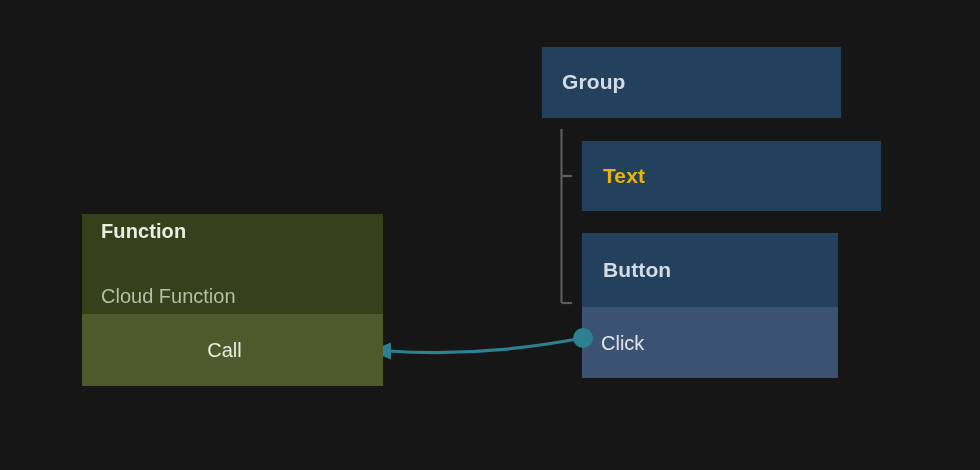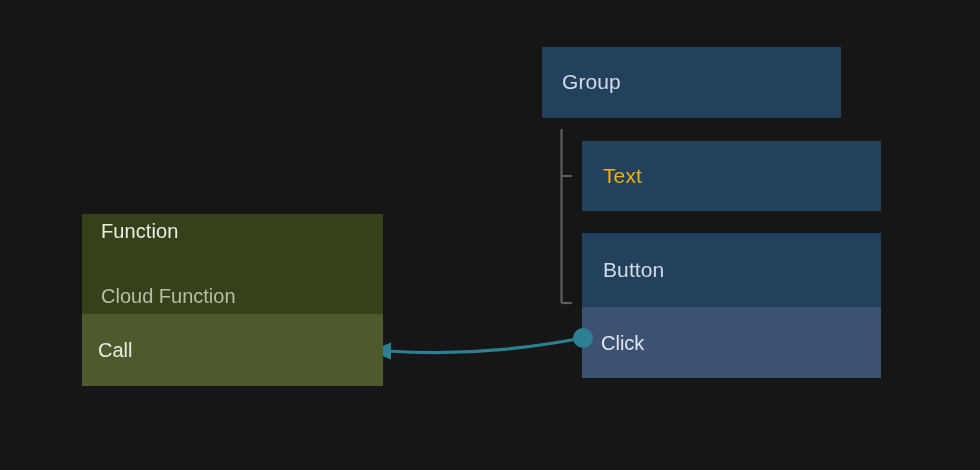--- a/index.html
+++ b/index.html
@@ -25,21 +25,21 @@
     box-sizing: border-box;
   }
   .node-header {
     position: relative;
     box-sizing: border-box;
     display: flex;
     flex-direction: column;
     justify-content: center;
   }
   .node-title {
-    font-weight: normal;
+    font-weight: bold;
     letter-spacing: 0.1px;
     line-height: 1.25;
   }
   .node-subtitle {
     line-height: 1.25;
   }
   .port-row {
     position: relative;
     box-sizing: border-box;
     display: flex;
@@ -66,22 +66,22 @@
     font-size: 20px;
   }
   #node-cleanup .node-subtitle {
     color: #b3bfa6;
     font-size: 20px;
     margin-top: 40px;
   }
   #node-cleanup .port-row {
     height: 72px;
     background: #4e5a2b;
-    padding: 0 20px 0 16px;
-    justify-content: flex-start;
+    padding: 0 20px 0 4px;
+    justify-content: center;
   }
   #node-cleanup .port-label {
     color: #e8ece3;
     font-size: 20px;
   }
 
   
   #node-group {
     left: 542px;
     top: 47px;
@@ -112,21 +112,21 @@
   }
   #node-text .node-title {
     color: #eab308;
     font-size: 21px;
   }
 
   
   #node-button {
     left: 582px;
     top: 233px;
-    width: 299px;
+    width: 256px;
     height: 145px;
   }
   #node-button .node-header {
     height: 74px;
     background: #23405c;
     padding: 0 0 0 21px;
   }
   #node-button .node-title {
     color: #d3dce6;
     font-size: 21px;

